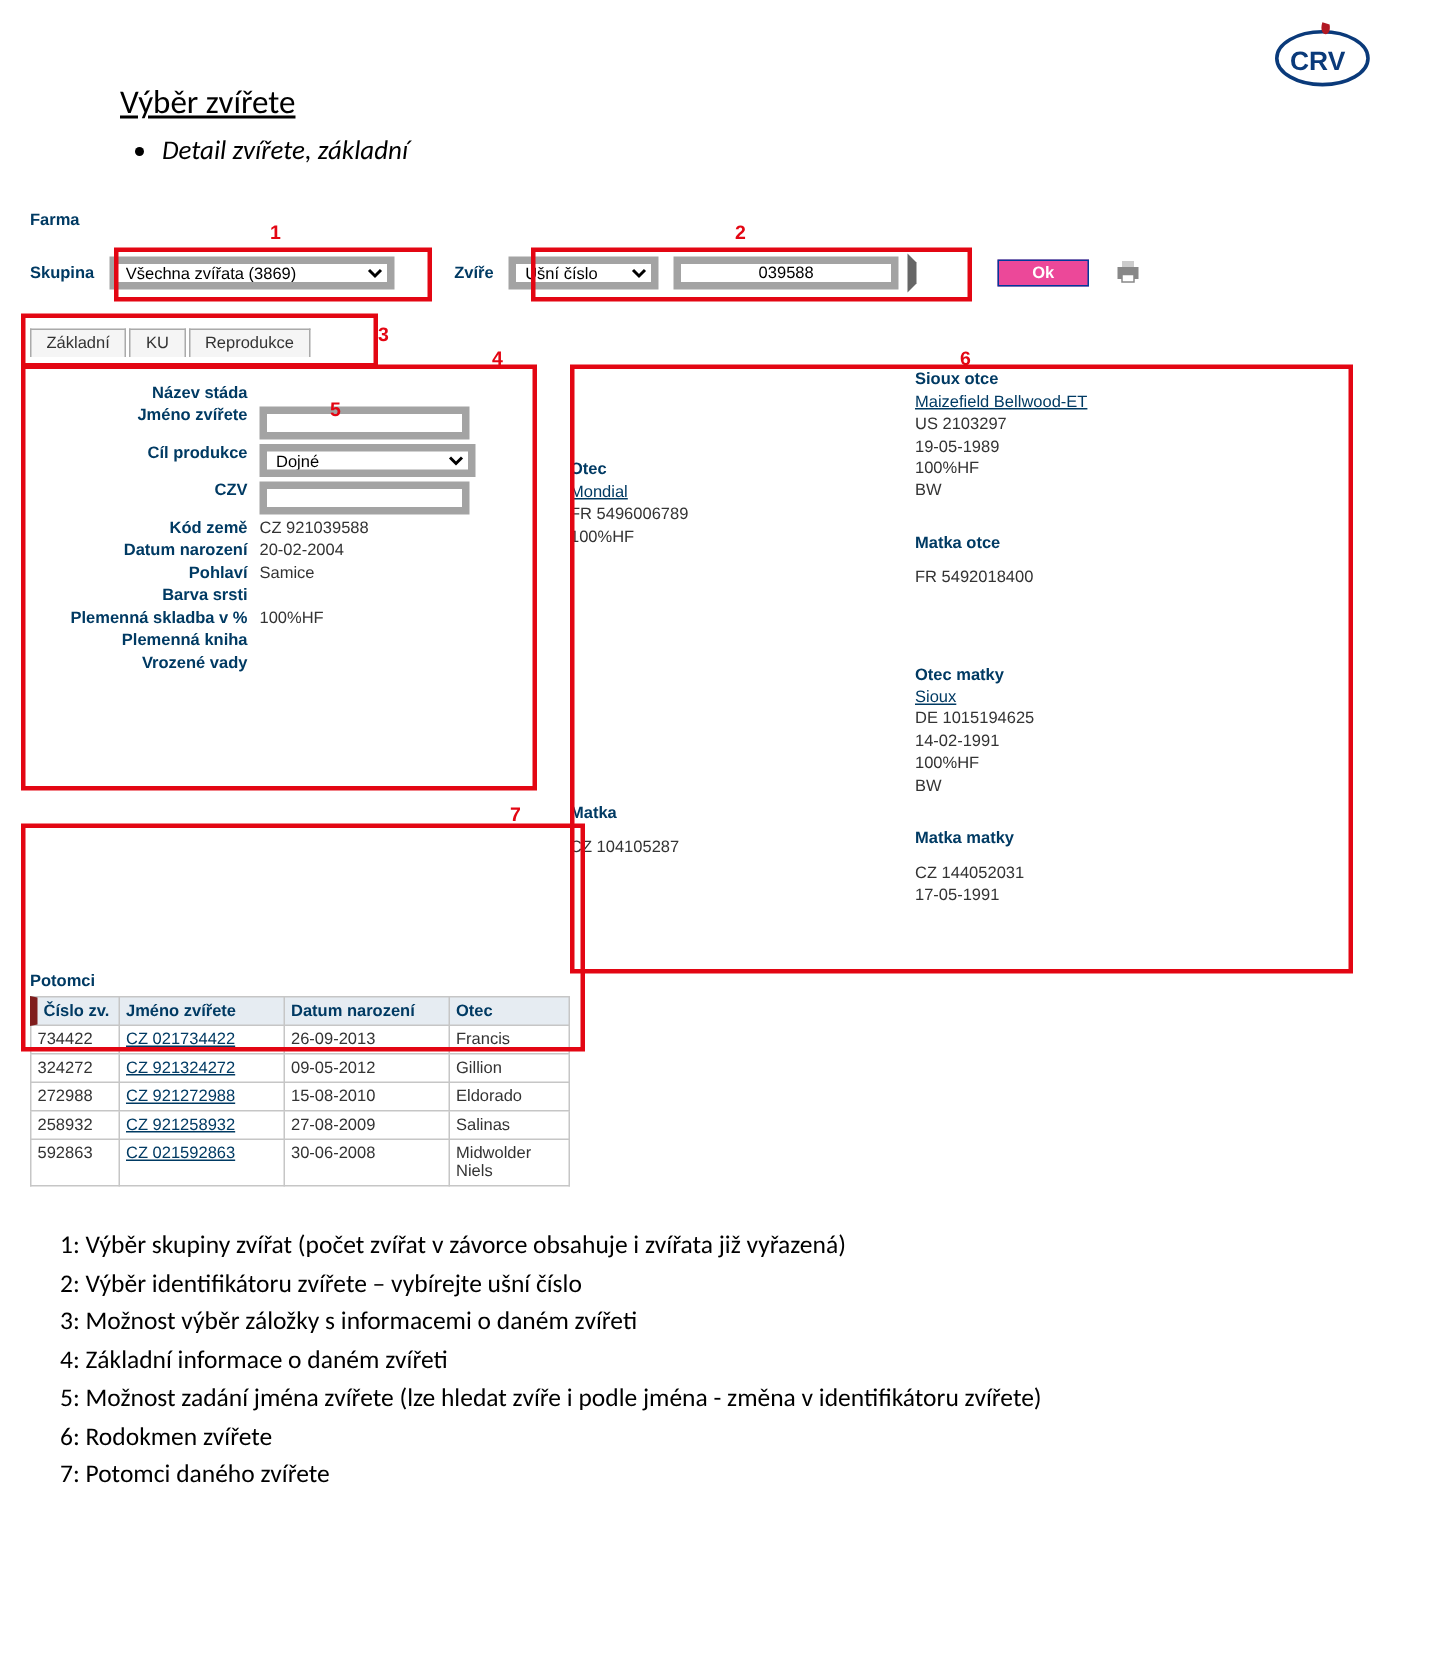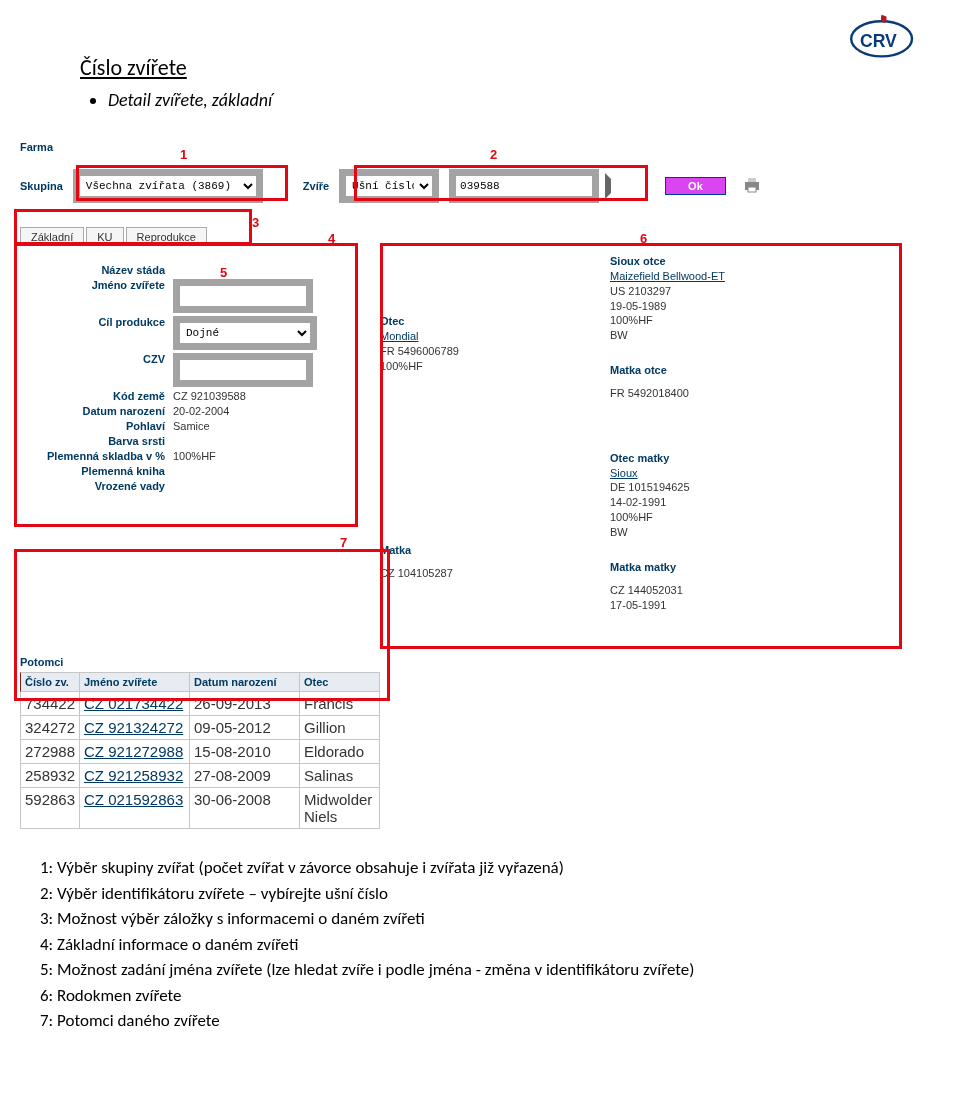--- a/index.html
+++ b/index.html
@@ -37,32 +37,32 @@
     margin-left: -60px;
     margin-top: 28px;
     position: relative;
     width: 900px;
   }
   .lbl { font-weight: 700; color: #003a63; }
   .redbox { border: 3px solid #e30613; position: absolute; }
   .rednum { position: absolute; color: #e30613; font-weight: 700; font-size: 13px; }
   .linkstyle { color: #003a63; text-decoration: underline; }
   input[type=text], select {
-    font-family: Liberation Mono, monospace;
+    font-family: Liberation Sans, sans-serif;
     font-size: 11px;
-    border: 7px solid #a3a3a3;
-    height: 34px;
+    border: 5px solid #a3a3a3;
+    height: 22px;
     box-sizing: border-box;
     padding: 0 4px;
     background: #fff;
   }
   select { padding: 0 2px; }
   .filters { display: flex; align-items: center; gap: 10px; padding: 4px 0; }
   .okbtn {
-    background: #d946ef;
+    background: #ec4899;
     color: #fff;
     font-weight: 700;
     font-size: 11px;
     padding: 2px 22px;
     border: 1px solid #003a9c;
     display: inline-flex; align-items: center; justify-content: center;
   }
   .tabs { margin-top: 20px; }
   .tab {
     display: inline-block;
@@ -79,22 +79,22 @@
     width: 320px;
   }
   .formrow { display: flex; align-items: flex-start; margin: 3px 0; }
   .formrow .flabel { width: 140px; text-align: right; padding-right: 8px; font-weight: 700; color: #003a63; font-size: 11px; }
   .formrow .fval { font-size: 11px; color: #333; }
   .pedigree { font-size: 11px; color: #333; }
   .pedblock { margin-bottom: 14px; line-height: 1.35; }
 
   .potomci-head { display: grid; grid-template-columns: 60px 110px 110px 80px; background: #e6ecf2; font-weight:700; color:#003a63; font-size:11px; }
   .potomci-head div { padding: 3px 4px; border: 1px solid #c6c6c6; border-left: none; }
-  .potomci-head div:first-child { border-left: 1px solid #7f1d1d; }
-  .potomci-row { display: grid; grid-template-columns: 60px 110px 110px 80px; font-size:15px; }
+  .potomci-head div:first-child { border-left: 5px solid #7f1d1d; }
+  .potomci-row { display: grid; grid-template-columns: 60px 110px 110px 80px; font-size:11px; }
   .potomci-row div { padding: 3px 4px; border: 1px solid #c6c6c6; border-top: none; border-left: none; }
   .potomci-row div:first-child { border-left: 1px solid #c6c6c6; }
 
   .mainsplit { display: flex; align-items: flex-start; gap: 30px; margin-top: 8px; }
   .rightcol { width: 470px; display: flex; gap: 60px; }
   .rightA { width: 170px; }
   .rightB { width: 210px; }
 
   .legend { margin: 26px 0 0 -40px; font-size: 17px; font-family: Calibri, Arial, sans-serif; line-height: 1.5; }
 </style>
@@ -102,42 +102,42 @@
 <body>
 
 <div class="page">
 
   <svg class="logo" viewBox="0 0 100 70">
     <ellipse cx="52" cy="36" rx="38" ry="22" fill="none" stroke="#0a3a7a" stroke-width="3"></ellipse>
     <path d="M52 6 C 48 18, 60 20, 58 8" fill="#b11823"></path>
     <text x="25" y="46" font-family="Arial" font-weight="700" font-size="22" fill="#0a3a7a">CRV</text>
   </svg>
 
-  <h2 class="title">Číslo zvířete</h2>
+  <h2 class="title">Výběr zvířete</h2>
   <ul class="bullet">
     <li>Detail zvířete, základní</li>
   </ul>
 
   <div class="shot">
 
     <div style="padding:2px 0;">
       <span class="lbl">Farma</span>
     </div>
 
     <div class="filters" style="margin-top:10px;">
       <span class="lbl">Skupina</span>
       <select style="width:190px;">
         <option>Všechna zvířata (3869)</option>
       </select>
       <span style="width:20px;"></span>
       <span class="lbl">Zvíře</span>
       <select style="width:100px;">
         <option>Ušní číslo</option>
       </select>
-      <input type="text" style="width: 150px;" value="039588">
+      <input type="text" style="width: 150px; text-align: center;" value="039588">
       <span style="display:inline-block;width:14px;height:14px;border-left:6px solid #666;border-top:6px solid transparent;border-bottom:6px solid transparent;margin-left:-4px;"></span>
       <span style="width:20px;"></span>
       <span class="okbtn">Ok</span>
       <span style="margin-left:6px;">
         <svg width="20" height="18" viewBox="0 0 20 18">
             <rect x="3" y="6" width="14" height="8" fill="#888"></rect>
             <rect x="6" y="2" width="8" height="4" fill="#ccc"></rect>
             <rect x="6" y="11" width="8" height="5" fill="#fff" stroke="#888"></rect>
           </svg>
       </span>

